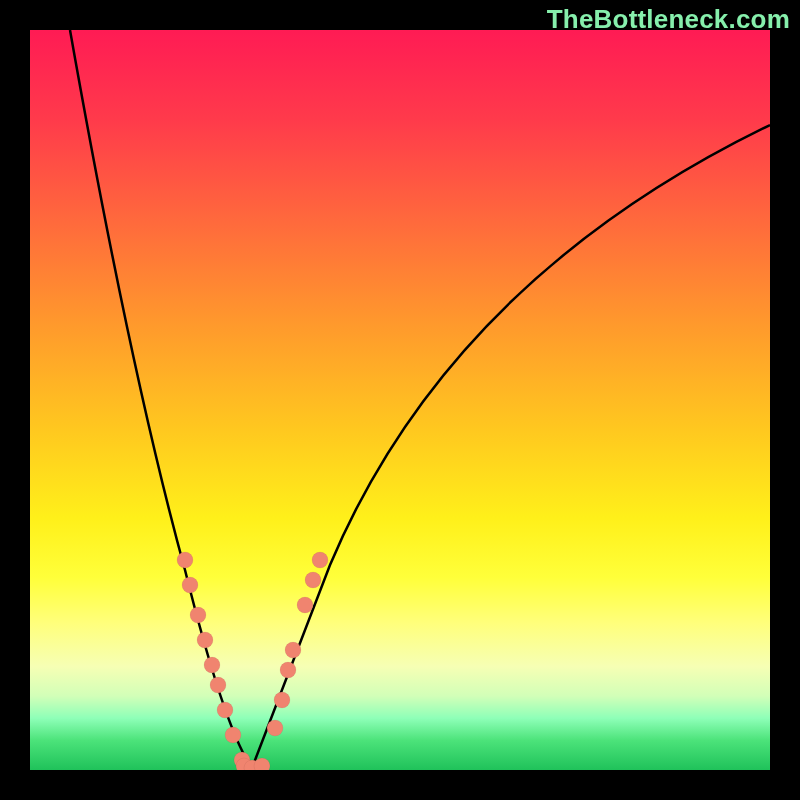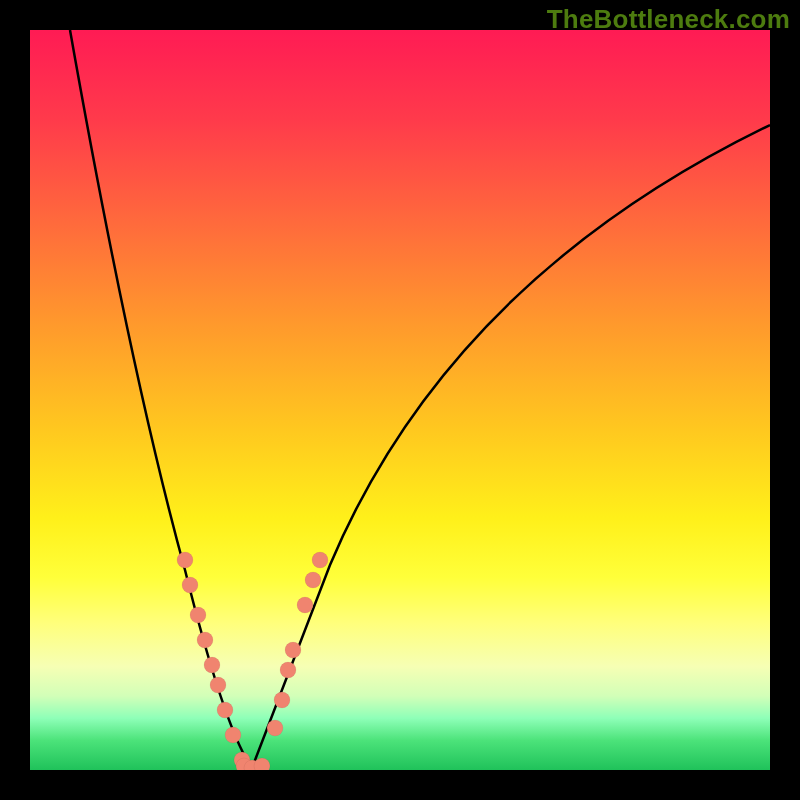--- a/index.html
+++ b/index.html
@@ -38,21 +38,21 @@
       #1fc25a 100%
     );
   }
   .watermark {
     position: absolute;
     top: 4px;
     right: 10px;
     font-family: Arial, Helvetica, sans-serif;
     font-size: 26px;
     font-weight: 600;
-    color: #4d7c0f;
+    color: #86efac;
     letter-spacing: 0.2px;
     user-select: none;
   }
   svg.curve {
     position: absolute;
     left: 0;
     top: 0;
     width: 740px;
     height: 740px;
   }

